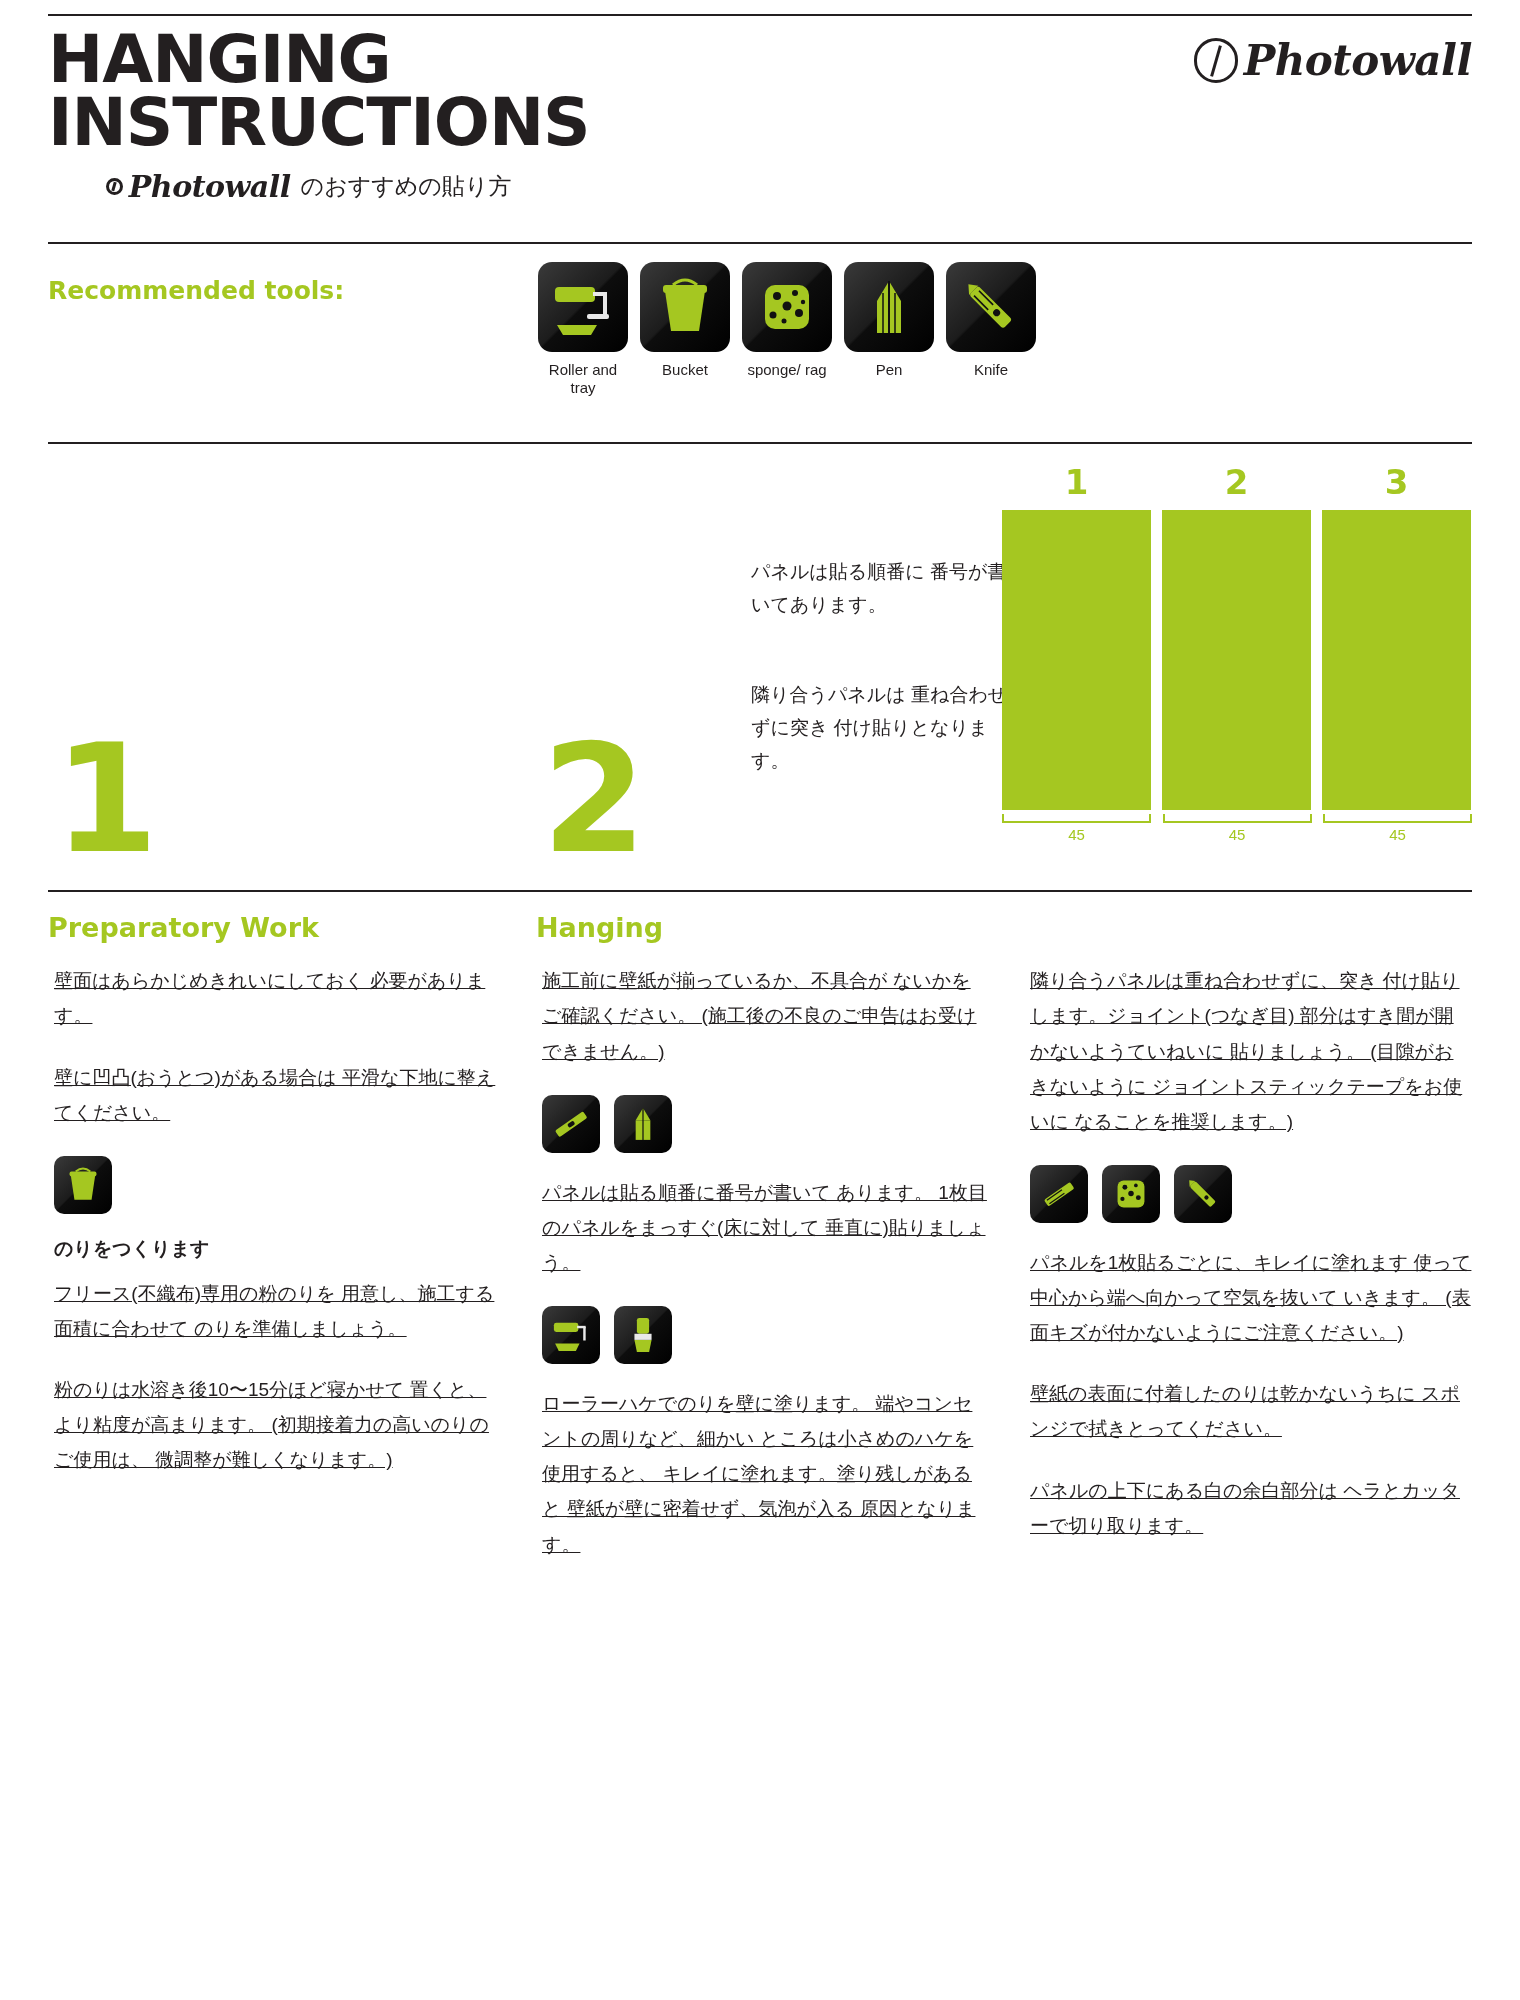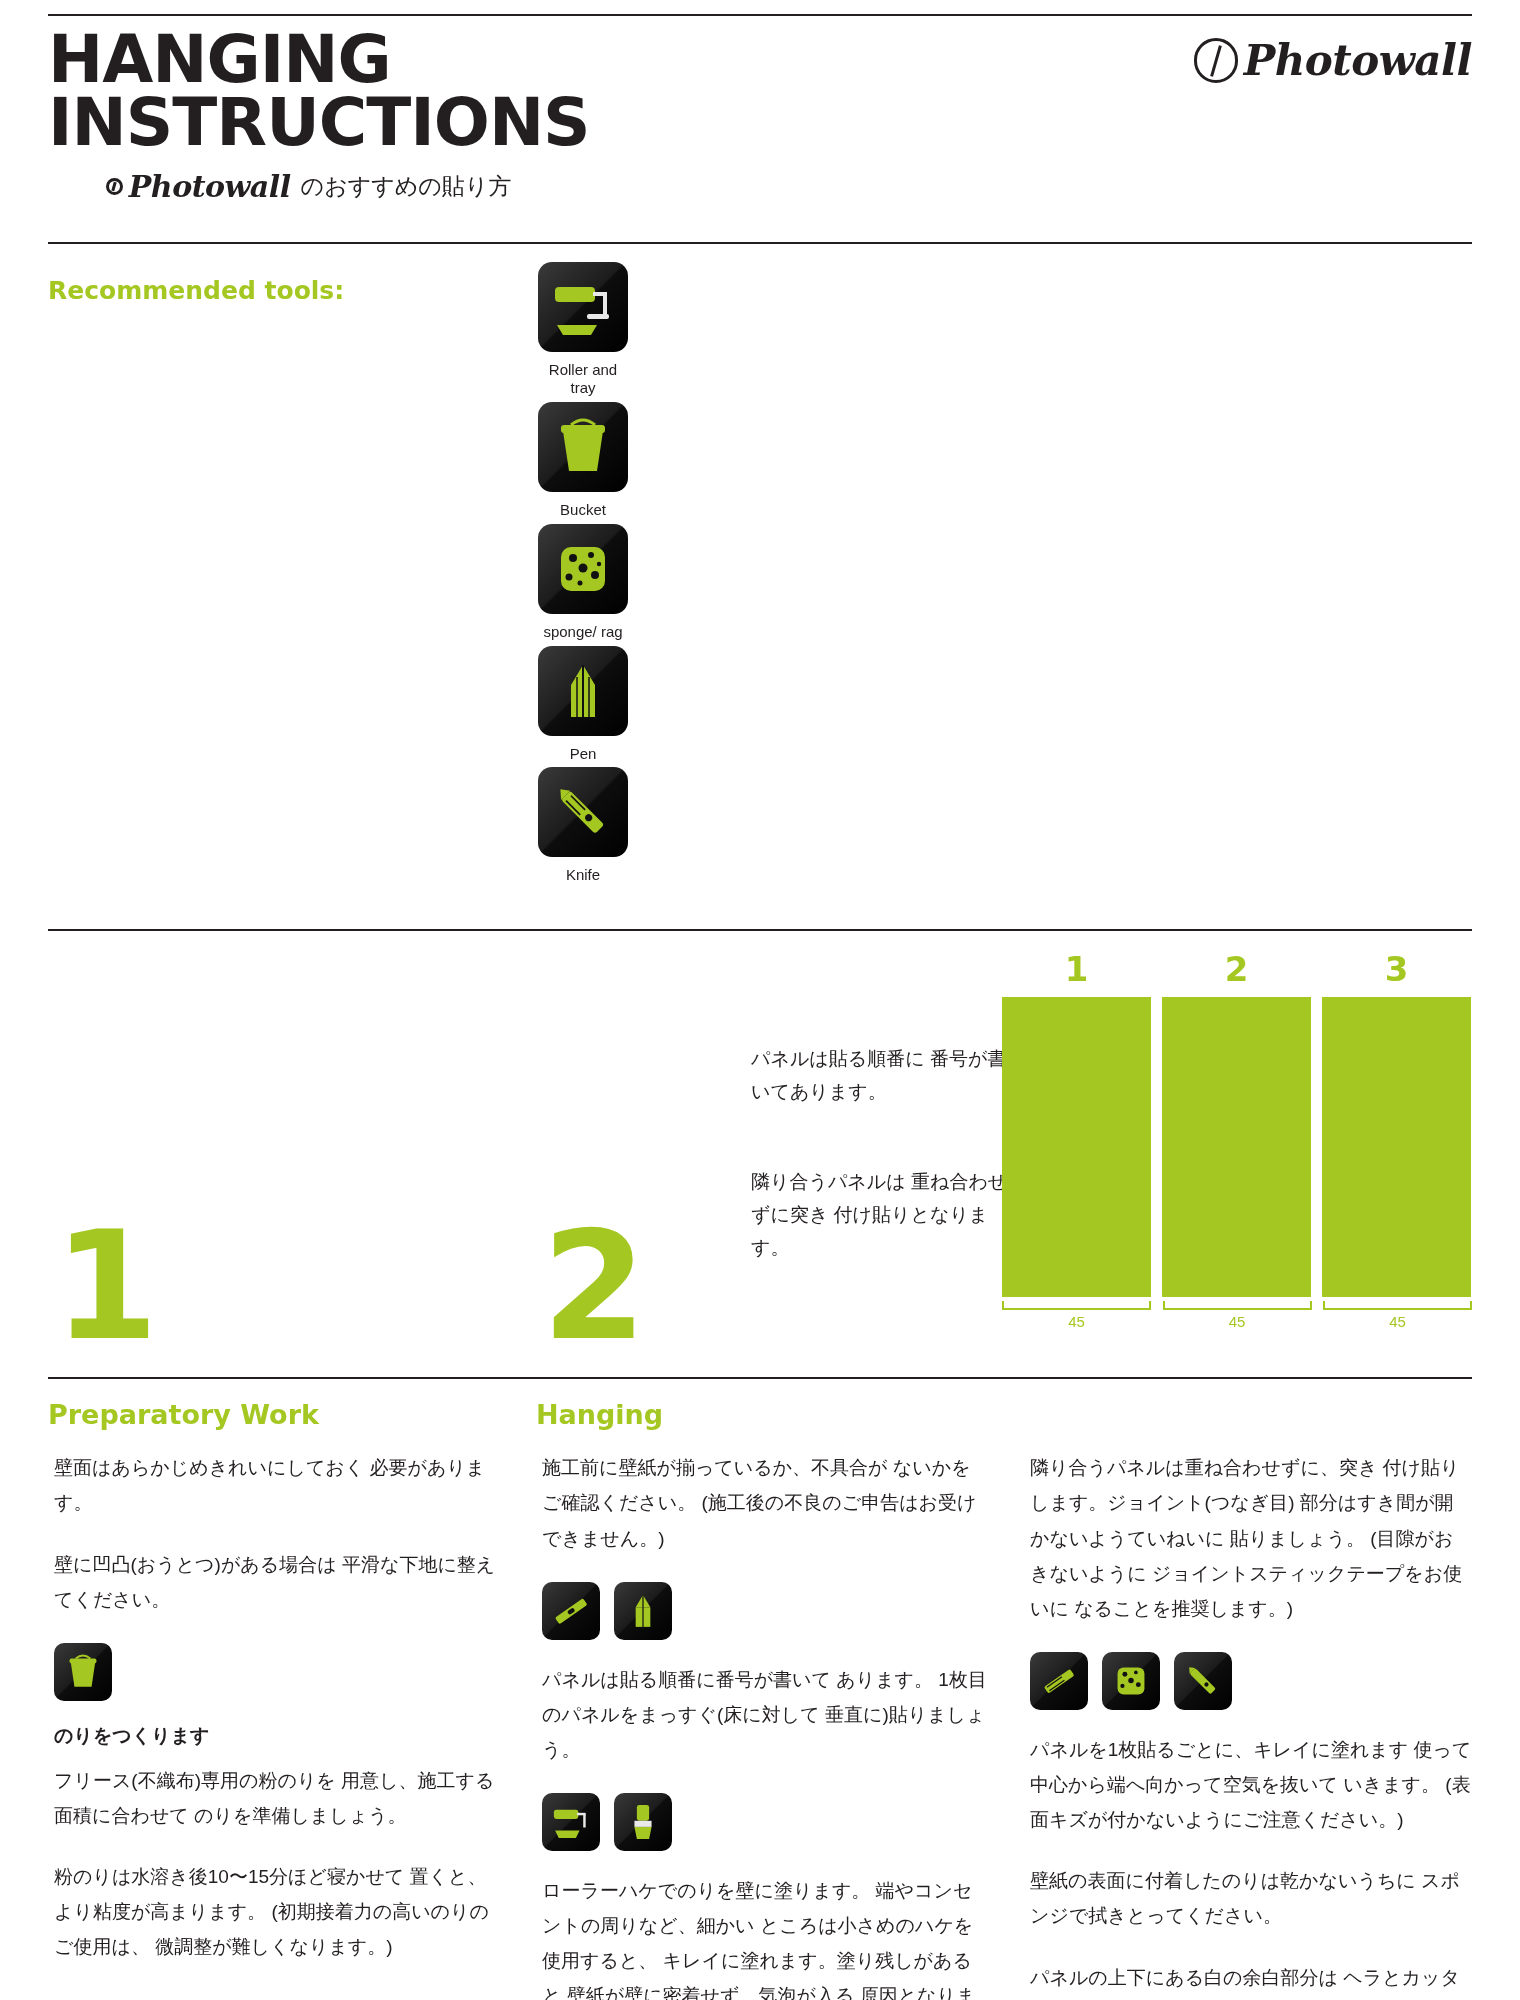--- a/index.html
+++ b/index.html
@@ -60,21 +60,21 @@
   
   .tools-rule { border-top:2px solid #231f20; margin-top:38px; }
   .tools { display:flex; align-items:flex-start; padding-top:18px; }
   .tools-label {
     font-family:"DejaVu Sans", sans-serif;
     font-weight:bold; font-size:25px;
     color:#a5c721;
     width:490px;
     padding-top:14px;
   }
-  .tool-list { display:flex; gap:4px;flex-direction:column; }
+  .tool-list { display:flex; gap:12px; }
   .tool { width:90px; text-align:center; }
   .icon-box {
     width:90px; height:90px;
     border-radius:14px;
     background:linear-gradient(135deg,#3a3a3a 0%,#1c1c1c 48%,#0d0d0d 50%,#000 100%);
     position:relative;
     overflow:hidden;
     display:flex; align-items:center; justify-content:center;
   }
   .icon-box svg { display:block; }
@@ -126,20 +126,21 @@
   .c-head {
     font-family:"DejaVu Sans", sans-serif;
     font-weight:bold; font-size:27px;
     color:#a5c721; margin:0 0 20px 0;
   }
   .c-head.spacer { visibility:hidden; }
   p.body {
     font-size:19px; line-height:1.85;
     margin:0 0 26px 0;
     padding-left:6px;
+    text-decoration:underline;
   }
   .strong-jp { font-weight:bold; font-size:19px; margin:0 0 14px 6px; }
   .icon-row { display:flex; gap:14px; margin:14px 0 22px 6px; }
   .icon-sm {
     width:58px; height:58px; border-radius:10px;
     background:linear-gradient(135deg,#3a3a3a 0%,#1c1c1c 48%,#0d0d0d 50%,#000 100%);
     display:flex; align-items:center; justify-content:center;
     overflow:hidden;
   }
 </style>

